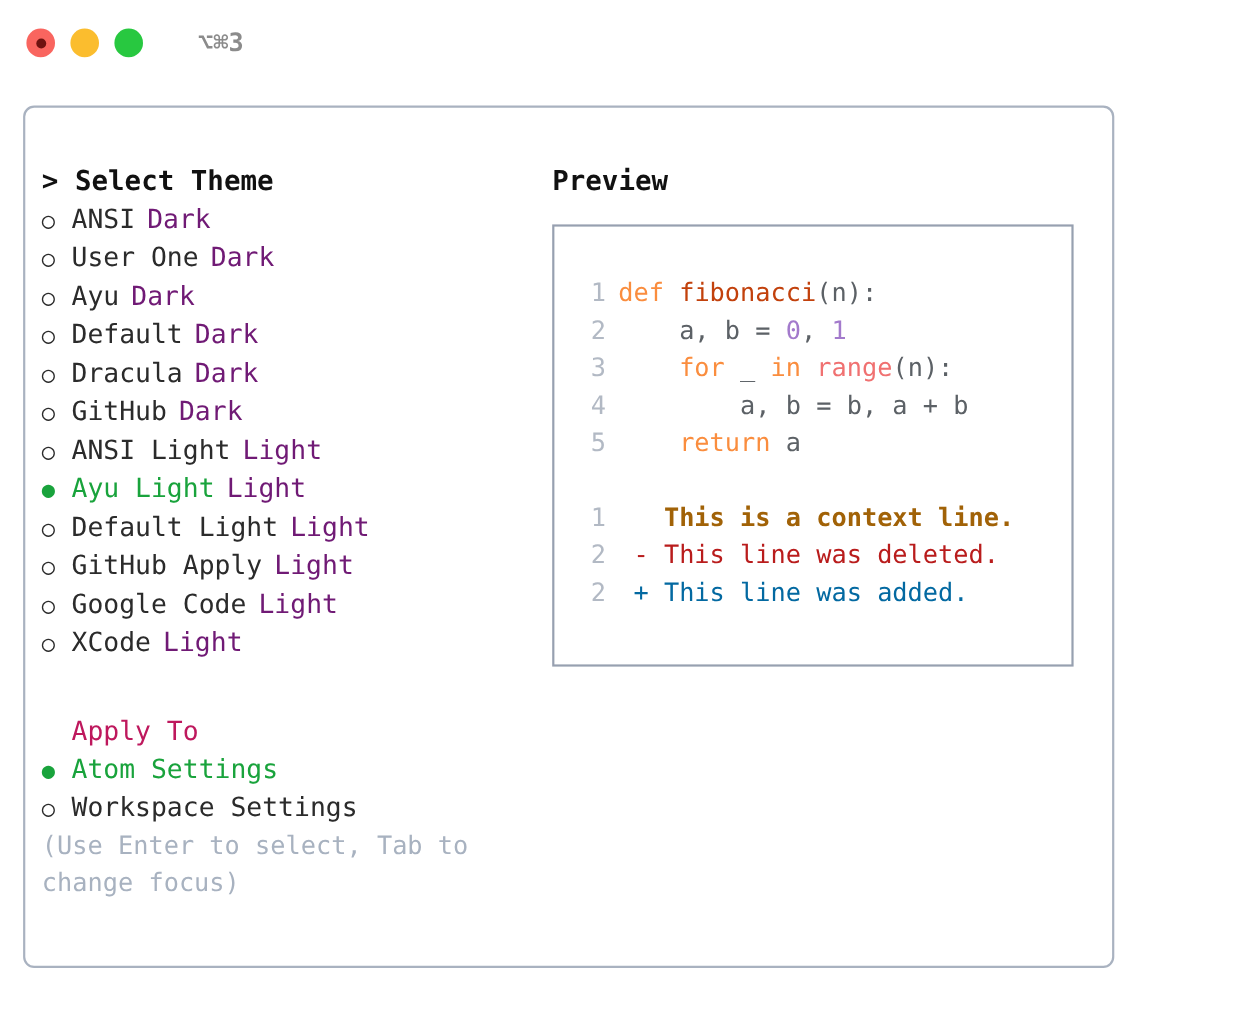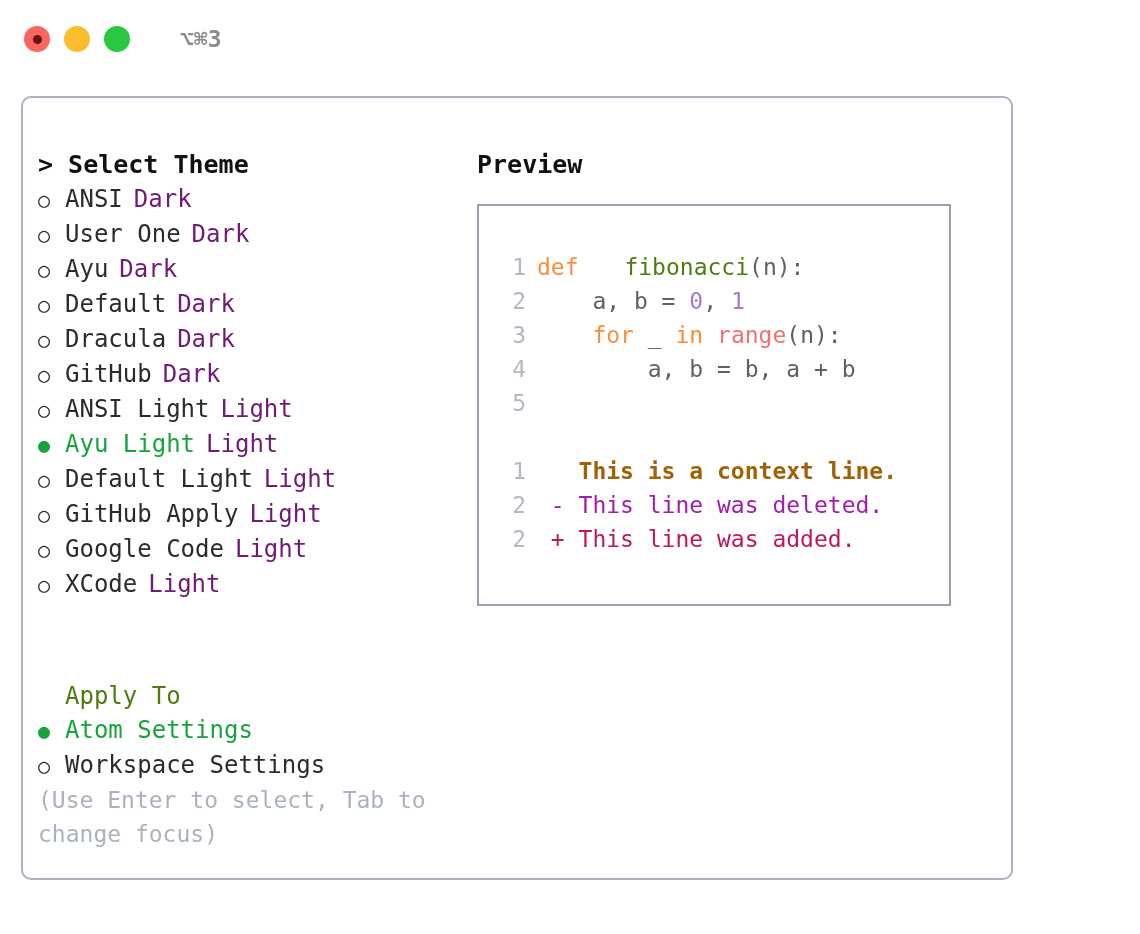--- a/index.html
+++ b/index.html
@@ -128,39 +128,38 @@
   }
   .opt-badge {
     color: #701a75;
     margin-left: 11px;
   }
 
   .section-gap { height: 46px; }
 
   .section-title {
     font-size: 24px;
-    color: #4d7c0f;
+    color: #be185d;
     line-height: 34px;
     padding-left: 27px;
     white-space: pre;
-    margin-top: 31px;
   }
 
   .hint {
     font-size: 23px;
     color: #a8b2c0;
     line-height: 34px;
     width: 400px;
     white-space: pre-wrap;
   }
 
   
   .right-col {
     position: absolute;
-    left: 454px;
+    left: 479px;
     top: 50px;
     width: 480px;
   }
   .preview-title {
     font-size: 25px;
     font-weight: bold;
     color: #111111;
     line-height: 34px;
     white-space: pre;
   }
@@ -184,30 +183,30 @@
   .ln {
     flex: 0 0 30px;
     width: 30px;
     text-align: right;
     color: #b2b9c4;
     margin-right: 11px;
   }
   .code-text { color: #4a4f57; }
 
   .tok-kw   { color: #fa8d3e; }
-  .tok-fn   { color: #4d7c0f; margin-left: 32px; }
+  .tok-fn   { color: #c2410c; }
   .tok-num  { color: #a37acc; }
   .tok-bi   { color: #f07171; }
   .tok-pn   { color: #5c6166; }
 
   .blank-line { height: 34px; }
 
   .diff-ctx { color: #a16207; font-weight: bold; }
-  .diff-del { color: #a21caf; text-align: right; }
-  .diff-add { color: #be185d; }
+  .diff-del { color: #b91c1c; text-align: right; }
+  .diff-add { color: #0369a1; }
 </style>
 </head>
 <body>
 
 <div class="window">
 
   <div class="titlebar">
     <div class="dots">
       <div class="dot red"></div>
       <div class="dot amber"></div>
@@ -249,21 +248,21 @@
       </div>
 
       <div class="right-col">
         <div class="preview-title">Preview</div>
         <div class="preview-box">
           <div id="code-block">
               <div class="code-line"><span class="ln">1</span><span class="code-text"><span class="tok-kw">def</span><span class="tok-pn"> </span><span class="tok-fn">fibonacci</span><span class="tok-pn">(n):</span></span></div>
               <div class="code-line"><span class="ln">2</span><span class="code-text"><span class="tok-pn">    a, b = </span><span class="tok-num">0</span><span class="tok-pn">, </span><span class="tok-num">1</span></span></div>
               <div class="code-line"><span class="ln">3</span><span class="code-text"><span class="tok-pn">    </span><span class="tok-kw">for</span><span class="tok-pn"> _ </span><span class="tok-kw">in</span><span class="tok-pn"> </span><span class="tok-bi">range</span><span class="tok-pn">(n):</span></span></div>
               <div class="code-line"><span class="ln">4</span><span class="code-text"><span class="tok-pn">        a, b = b, a + b</span></span></div>
-              <div class="code-line"><span class="ln">5</span></div>
+              <div class="code-line"><span class="ln">5</span><span class="code-text"><span class="tok-pn">    </span><span class="tok-kw">return</span><span class="tok-pn"> a</span></span></div>
             </div>
           <div class="blank-line"></div>
           <div id="diff-block">
               <div class="code-line"><span class="ln">1</span><span class="diff-ctx">   This is a context line.</span></div>
               <div class="code-line"><span class="ln">2</span><span class="diff-del"> - This line was deleted.</span></div>
               <div class="code-line"><span class="ln">2</span><span class="diff-add"> + This line was added.</span></div>
             </div>
         </div>
       </div>
 

